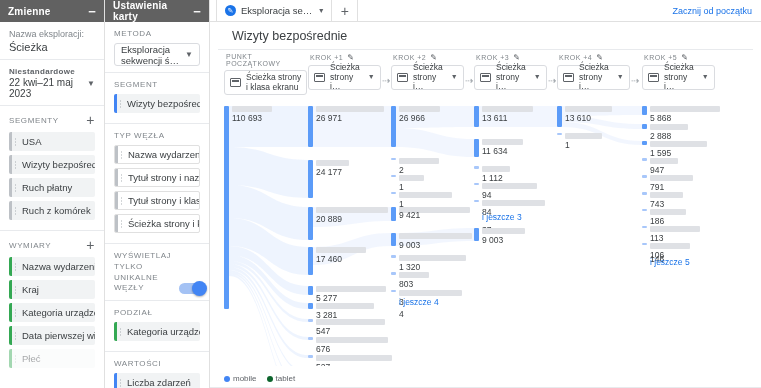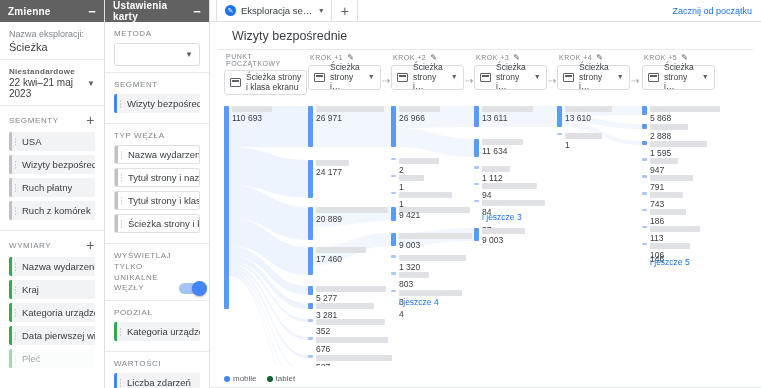--- a/index.html
+++ b/index.html
@@ -257,20 +257,21 @@
     <div class="panel-head">
       <span>Ustawienia karty</span>
       <span class="minus">−</span>
     </div>
 
     <div class="sect">
       <div class="lbl-caps">
           <span>METODA</span>
         </div>
       <div class="selbox">
+        <span>Eksploracja sekwencji ś…</span>
         <span class="caret">▼</span>
       </div>
     </div>
 
     <div class="sect">
       <div class="lbl-caps">
           <span>SEGMENT</span>
         </div>
       <div class="chip blue">
         <span class="grip"></span>
@@ -466,21 +467,21 @@
         <div class="redact" style="left: 106px; top: 141px; width: 50px;"></div>
         <div class="nodelabel" style="left: 106px; top: 148px;">17 460</div>
         <div class="nodebar mob" style="left: 98px; top: 180px; height: 9px;"></div>
         <div class="redact" style="left: 106px; top: 180px; width: 70px;"></div>
         <div class="nodelabel" style="left: 106px; top: 187px;">5 277</div>
         <div class="nodebar mob" style="left: 98px; top: 197px; height: 6px;"></div>
         <div class="redact" style="left: 106px; top: 197px; width: 58px;"></div>
         <div class="nodelabel" style="left: 106px; top: 204px;">3 281</div>
         <div class="nodebar thin" style="left: 98px; top: 213px; height: 3px;"></div>
         <div class="redact" style="left: 106px; top: 213px; width: 69px;"></div>
-        <div class="nodelabel" style="left: 106px; top: 220px;">352</div>
+        <div class="nodelabel" style="left: 106px; top: 220px;">547</div>
         <div class="nodebar thin" style="left: 98px; top: 231px; height: 3px;"></div>
         <div class="redact" style="left: 106px; top: 231px; width: 72px;"></div>
         <div class="nodelabel" style="left: 106px; top: 238px;">676</div>
         <div class="nodebar thin" style="left: 98px; top: 249px; height: 3px;"></div>
         <div class="redact" style="left: 106px; top: 249px; width: 76px;"></div>
         <div class="nodelabel" style="left: 106px; top: 256px;">527</div>
         <div class="nodebar mob" style="left: 181px; top: 0px; height: 41px;"></div>
         <div class="redact" style="left: 189px; top: 0px; width: 41px;"></div>
         <div class="nodelabel" style="left: 189px; top: 7px;">26 966</div>
         <div class="nodebar thin" style="left: 181px; top: 52px; height: 2px;"></div>

